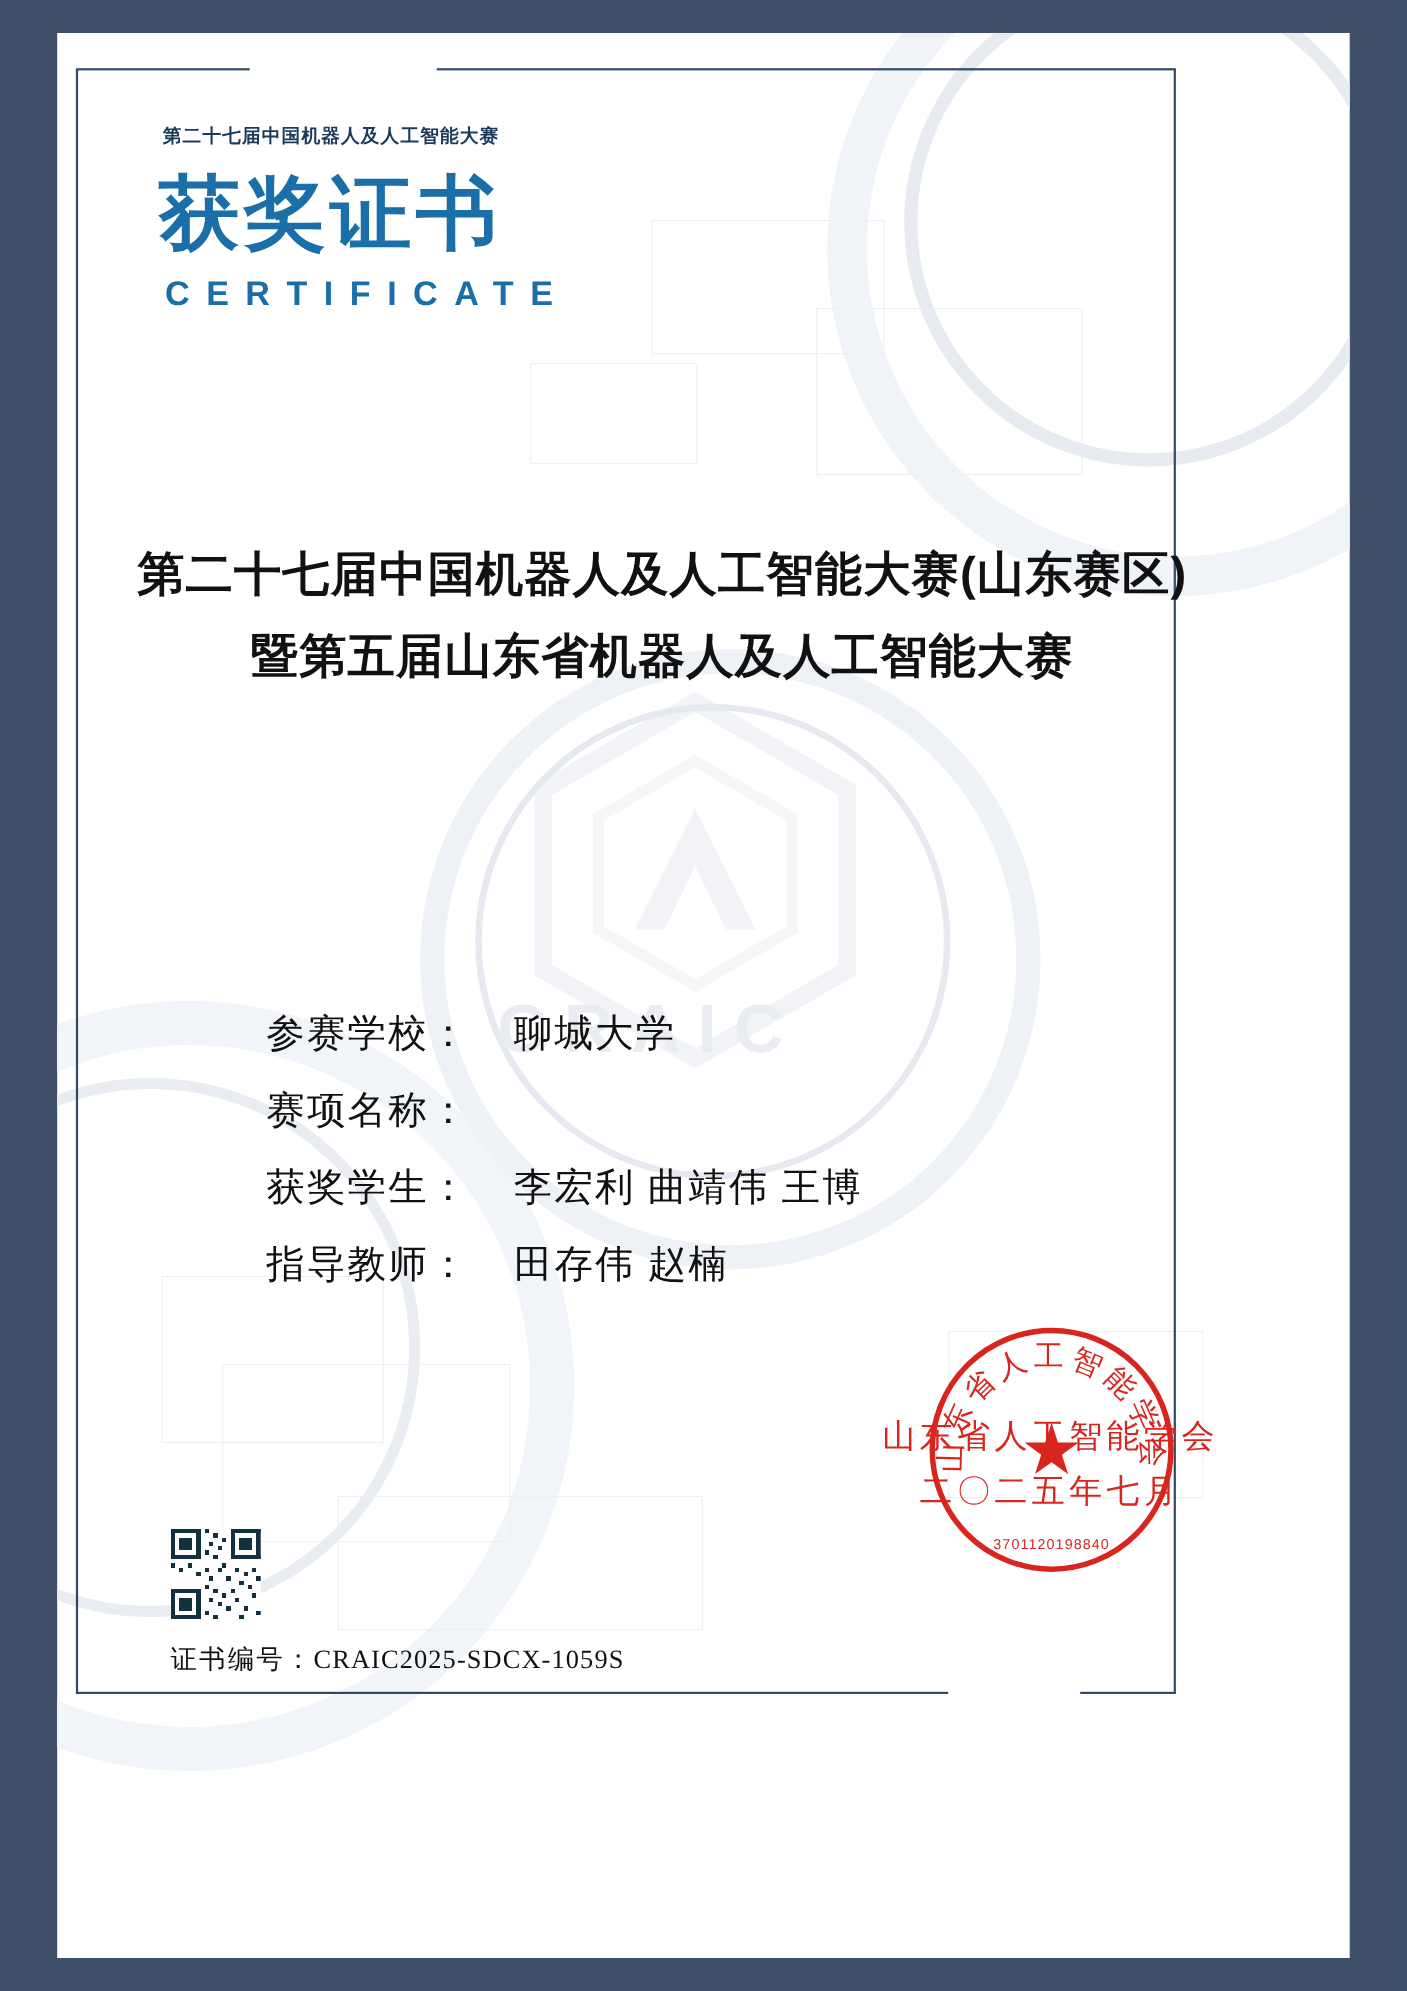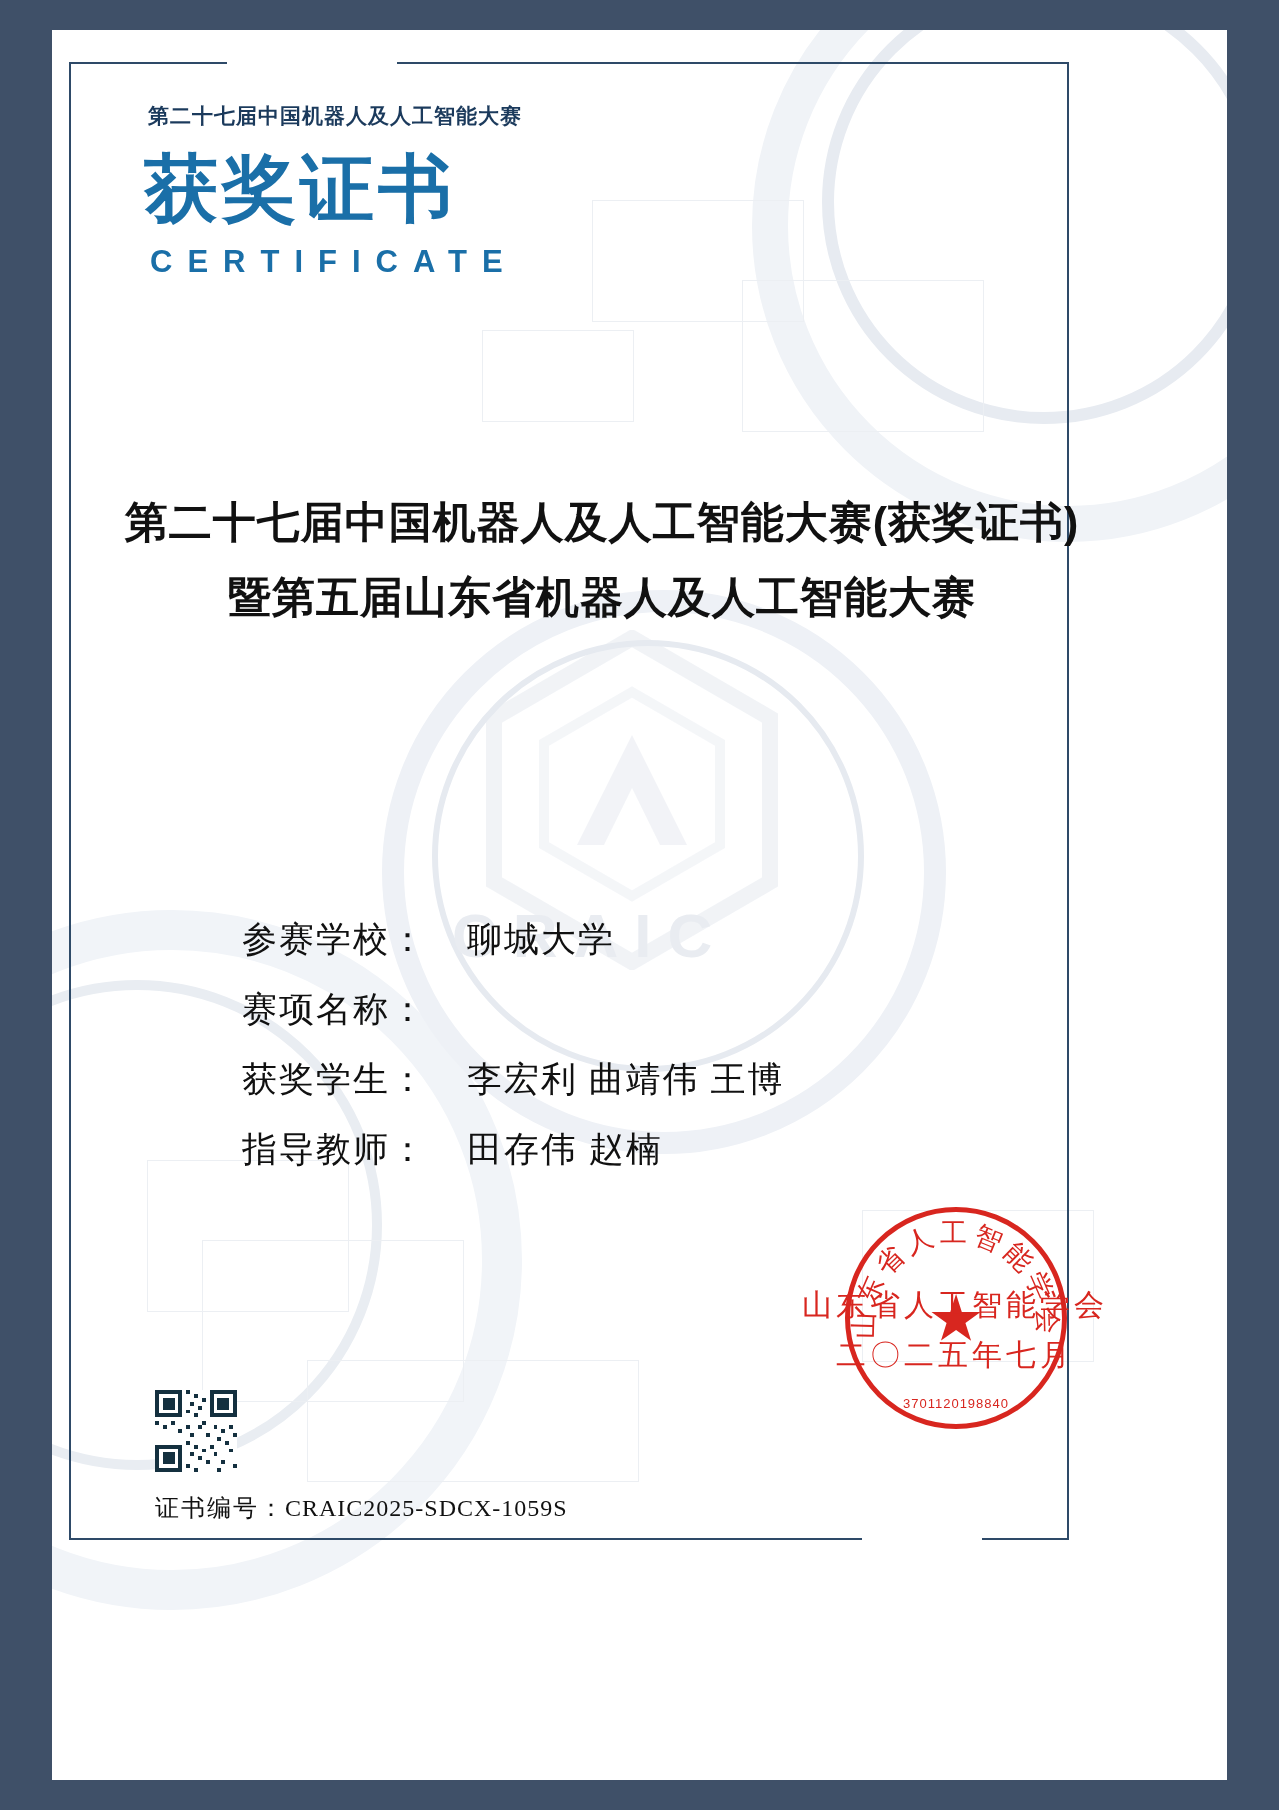--- a/index.html
+++ b/index.html
@@ -116,23 +116,24 @@
     font-weight: 700;
     color: #1b3a5c;
     letter-spacing: 2px;
     line-height: 1;
   }
   .hex-logo {
     width: 92px;
     height: 92px;
   }
   .subtitle-cn {
+    margin-top: 10px;
     margin-left: 4px;
     font-family: "Liberation Sans", sans-serif;
-    font-size: 21px;
+    font-size: 17px;
     color: #1b3a5c;
     letter-spacing: 1px;
     font-weight: 600;
   }
   .cert-cn {
     margin-top: 20px;
     font-family: "Liberation Sans", sans-serif;
     font-size: 74px;
     font-weight: 700;
     color: #1a6fa8;
@@ -317,21 +318,21 @@
     <div class="inner-border-gap"></div>
     <div class="inner-border-gap2"></div>
 
     <div class="header">
       <div class="subtitle-cn">第二十七届中国机器人及人工智能大赛</div>
       <div class="cert-cn">获奖证书</div>
       <div class="cert-en">CERTIFICATE</div>
     </div>
 
     <div class="title-block">
-      <div class="title-line">第二十七届中国机器人及人工智能大赛(获奖证书)</div>
+      <div class="title-line">第二十七届中国机器人及人工智能大赛(山东赛区)</div>
       <div class="title-line">暨第五届山东省机器人及人工智能大赛</div>
     </div>
 
 
     <div class="details">
       <div class="row">
         <div class="row-label">参赛学校：</div>
         <div class="row-value">聊城大学</div>
       </div>
       <div class="row">

